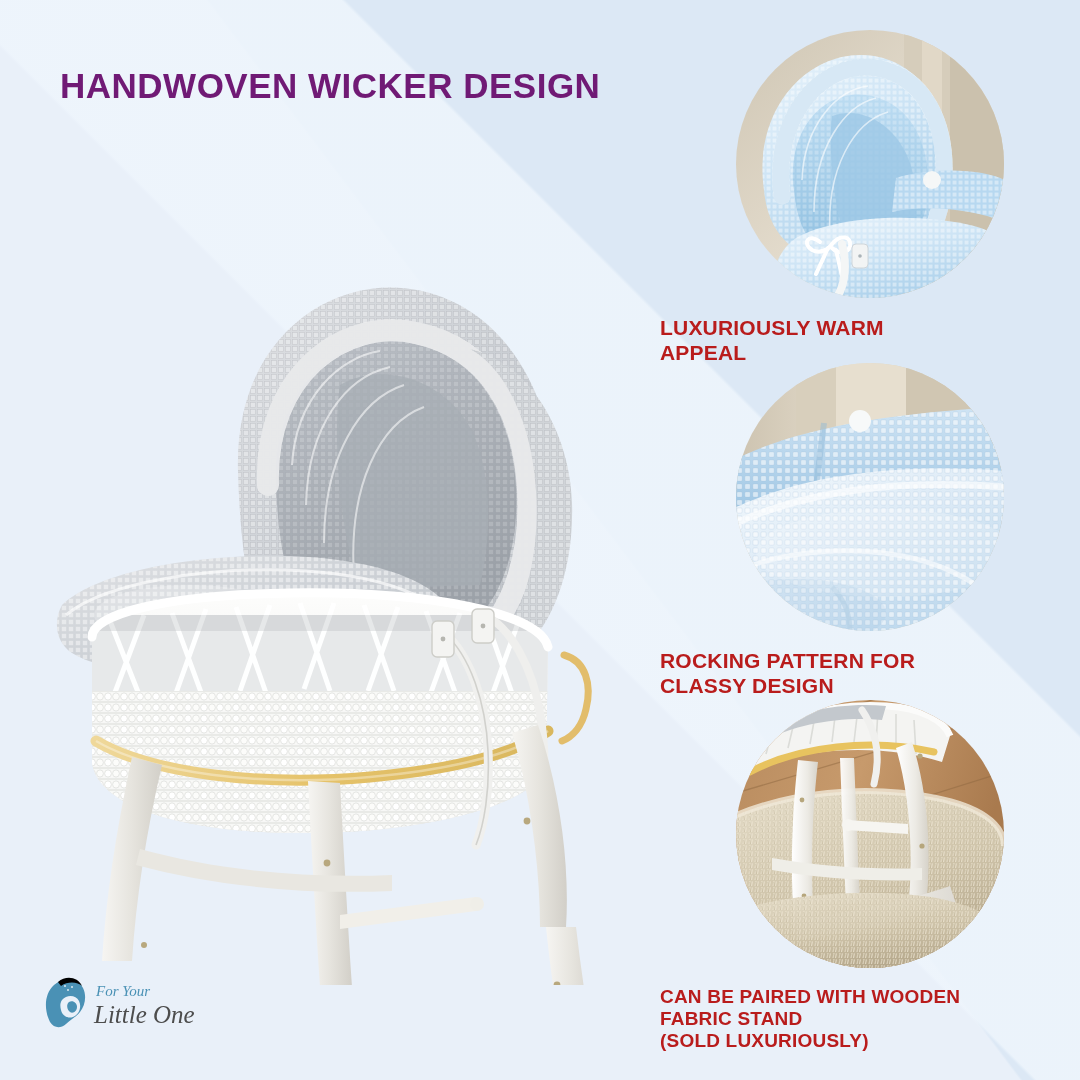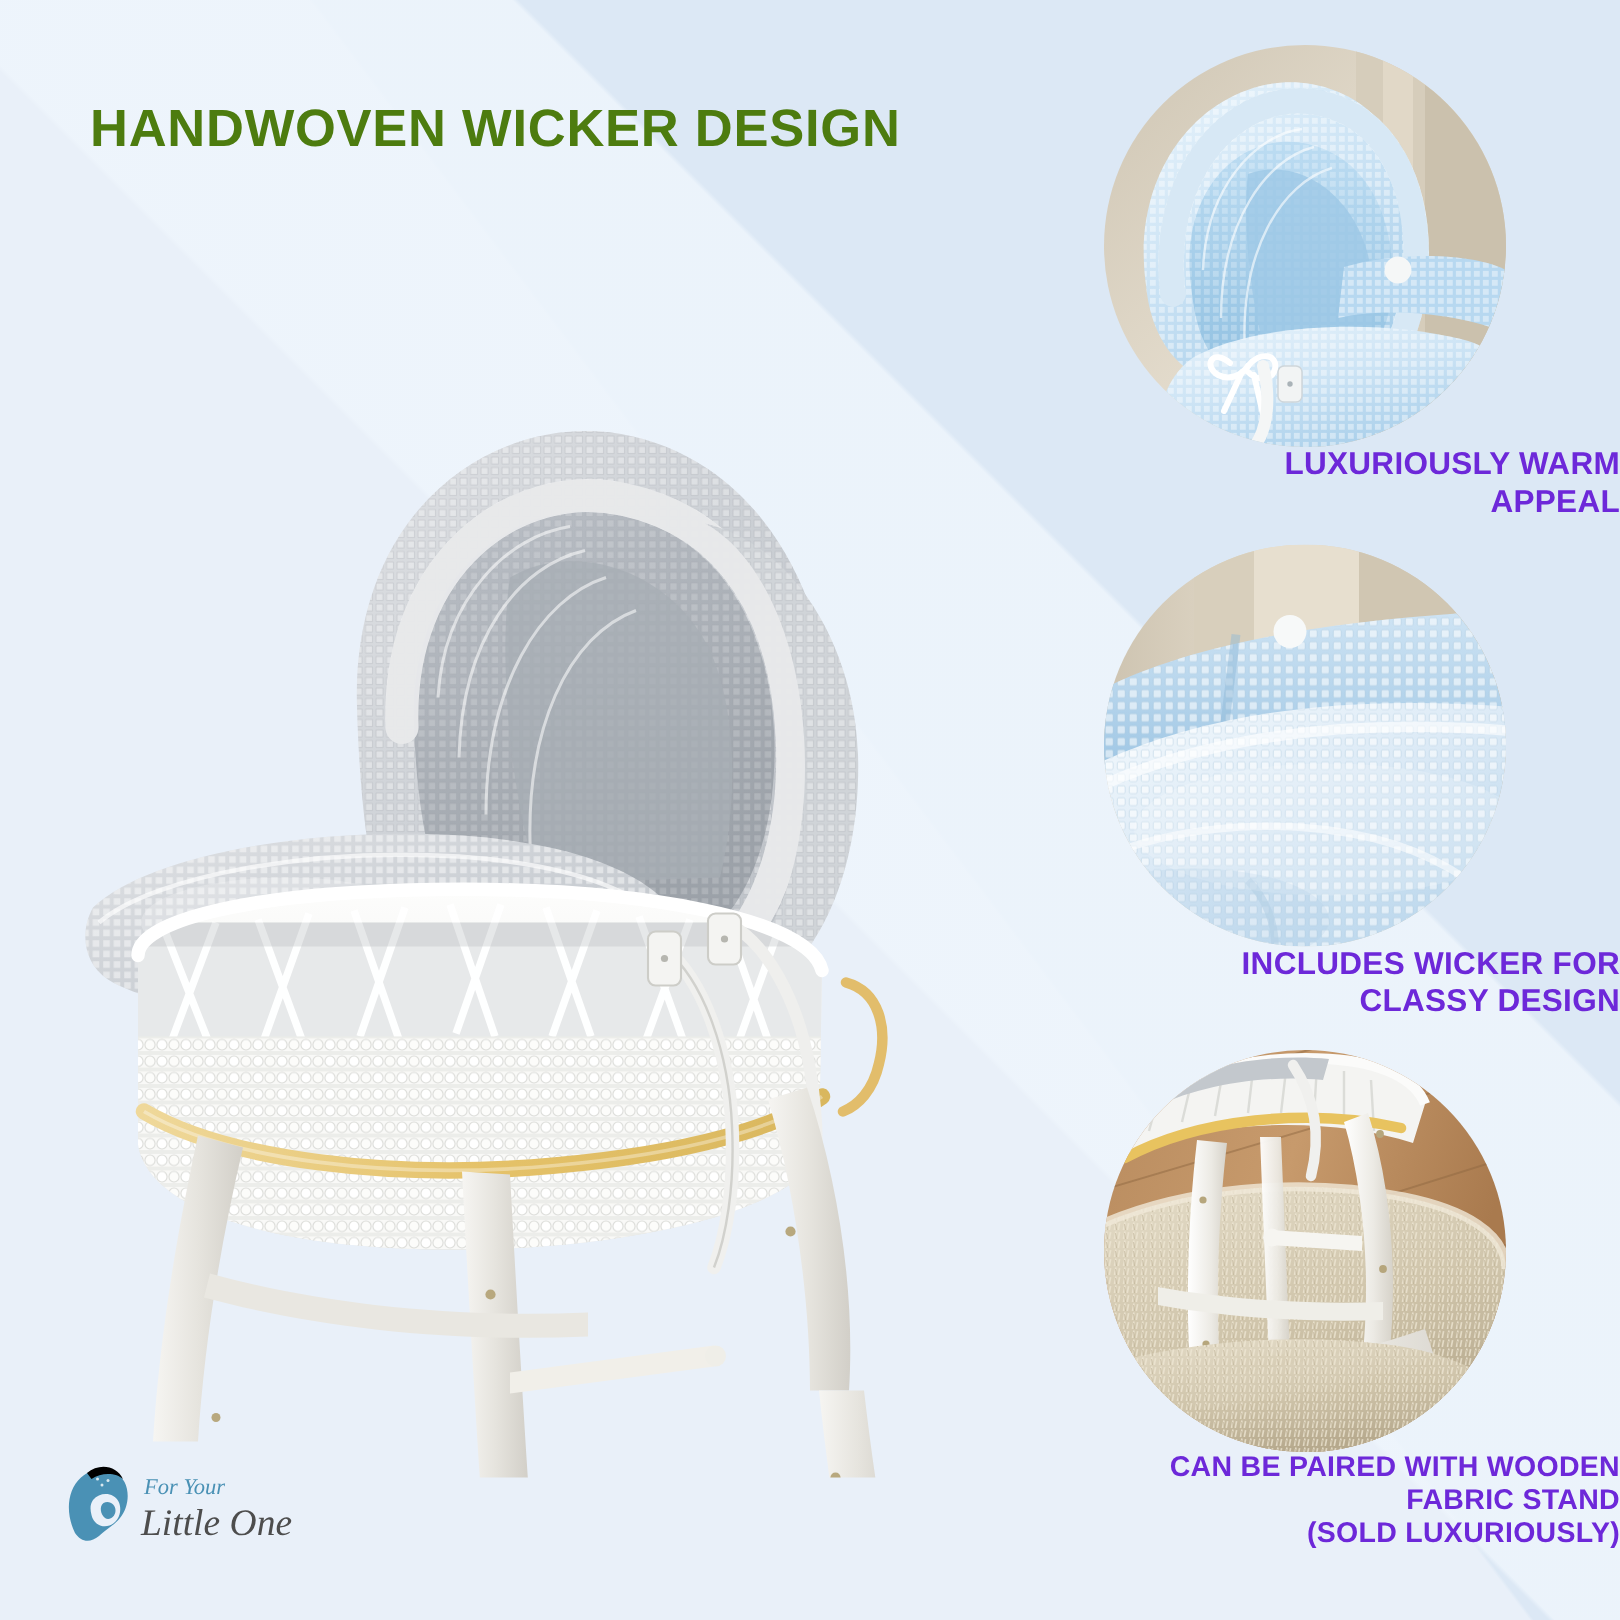--- a/index.html
+++ b/index.html
@@ -19,44 +19,44 @@
   }
   .bg-diag2{
     position:absolute;left:0;top:0;width:100%;height:100%;
     background:linear-gradient(225deg, rgba(255,255,255,0) 0%, rgba(255,255,255,0) 34%, rgba(238,245,252,.85) 34.2%, rgba(238,245,252,.85) 52%, rgba(255,255,255,0) 52.2%);
   }
 
   
   .headline{
     position:absolute;left:60px;top:66px;
     font-size:35px;font-weight:bold;letter-spacing:.5px;
-    color:#4d7c0f;white-space:nowrap;
+    color:#701a75;white-space:nowrap;
   }
 
   
   .hero{position:absolute;left:40px;top:185px;width:620px;height:800px;}
   .hero svg{display:block;width:100%;height:100%;}
 
   
   .rail{position:absolute;left:660px;top:0;width:420px;height:1080px;}
   .feature{position:absolute;left:0;width:420px;}
   .f1{top:30px;}
   .f2{top:363px;}
   .f3{top:700px;}
 
   .circle-wrap{
     position:relative;width:268px;height:268px;margin:0 auto;
     border-radius:50%;overflow:hidden;
   }
   .circle-wrap svg{display:block;width:268px;height:268px;}
 
   .cap{
-    text-align:right;
+    margin-top:18px;text-align:left;
     font-size:21px;font-weight:bold;line-height:1.17;
-    color:#6d28d9;letter-spacing:.2px;
+    color:#b91c1c;letter-spacing:.2px;
   }
   .f3 .cap{font-size:19px;}
 
   
   .logo{position:absolute;left:36px;top:968px;width:180px;height:74px;}
   .logo svg{display:block;width:100%;height:100%;}
 </style>
 </head>
 <body>
 
@@ -336,21 +336,21 @@
           <path d="M0 160 C72 128 162 116 268 124" fill="none" stroke="#ffffff" stroke-width="7" opacity="0.6"></path>
 
           <path d="M0 208 C54 186 122 182 180 196 C220 206 246 224 268 244" fill="none" stroke="#ffffff" stroke-width="5" opacity="0.55"></path>
           <path d="M96 224 C108 236 114 252 114 268" fill="none" stroke="#b7d2e6" stroke-width="5" opacity="0.6"></path>
 
           <ellipse cx="150" cy="190" rx="130" ry="44" fill="#ffffff" opacity="0.18"></ellipse>
           <ellipse cx="60" cy="250" rx="90" ry="34" fill="#a9c9e2" opacity="0.18"></ellipse>
         </svg>
       </div>
       <div class="cap">
-        <div>INCLUDES WICKER FOR</div>
+        <div>ROCKING PATTERN FOR</div>
         <div>CLASSY DESIGN</div>
       </div>
     </div>
 
     <div class="feature f3">
       <div class="circle-wrap">
         <svg viewBox="0 0 268 268" xmlns="http://www.w3.org/2000/svg" role="img" aria-label="rocking stand">
           <defs>
             <linearGradient id="floorG" x1="0" y1="0" x2="1" y2="0.3">
               <stop offset="0" stop-color="#b98c5f"></stop>

